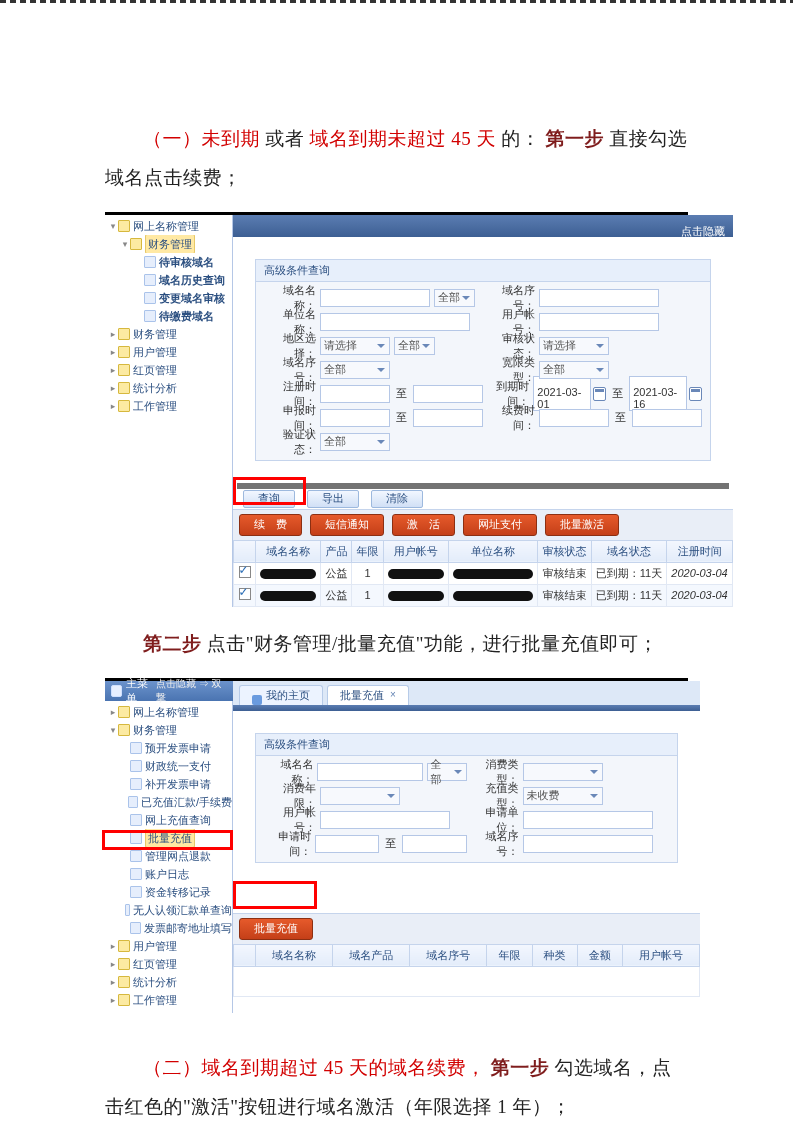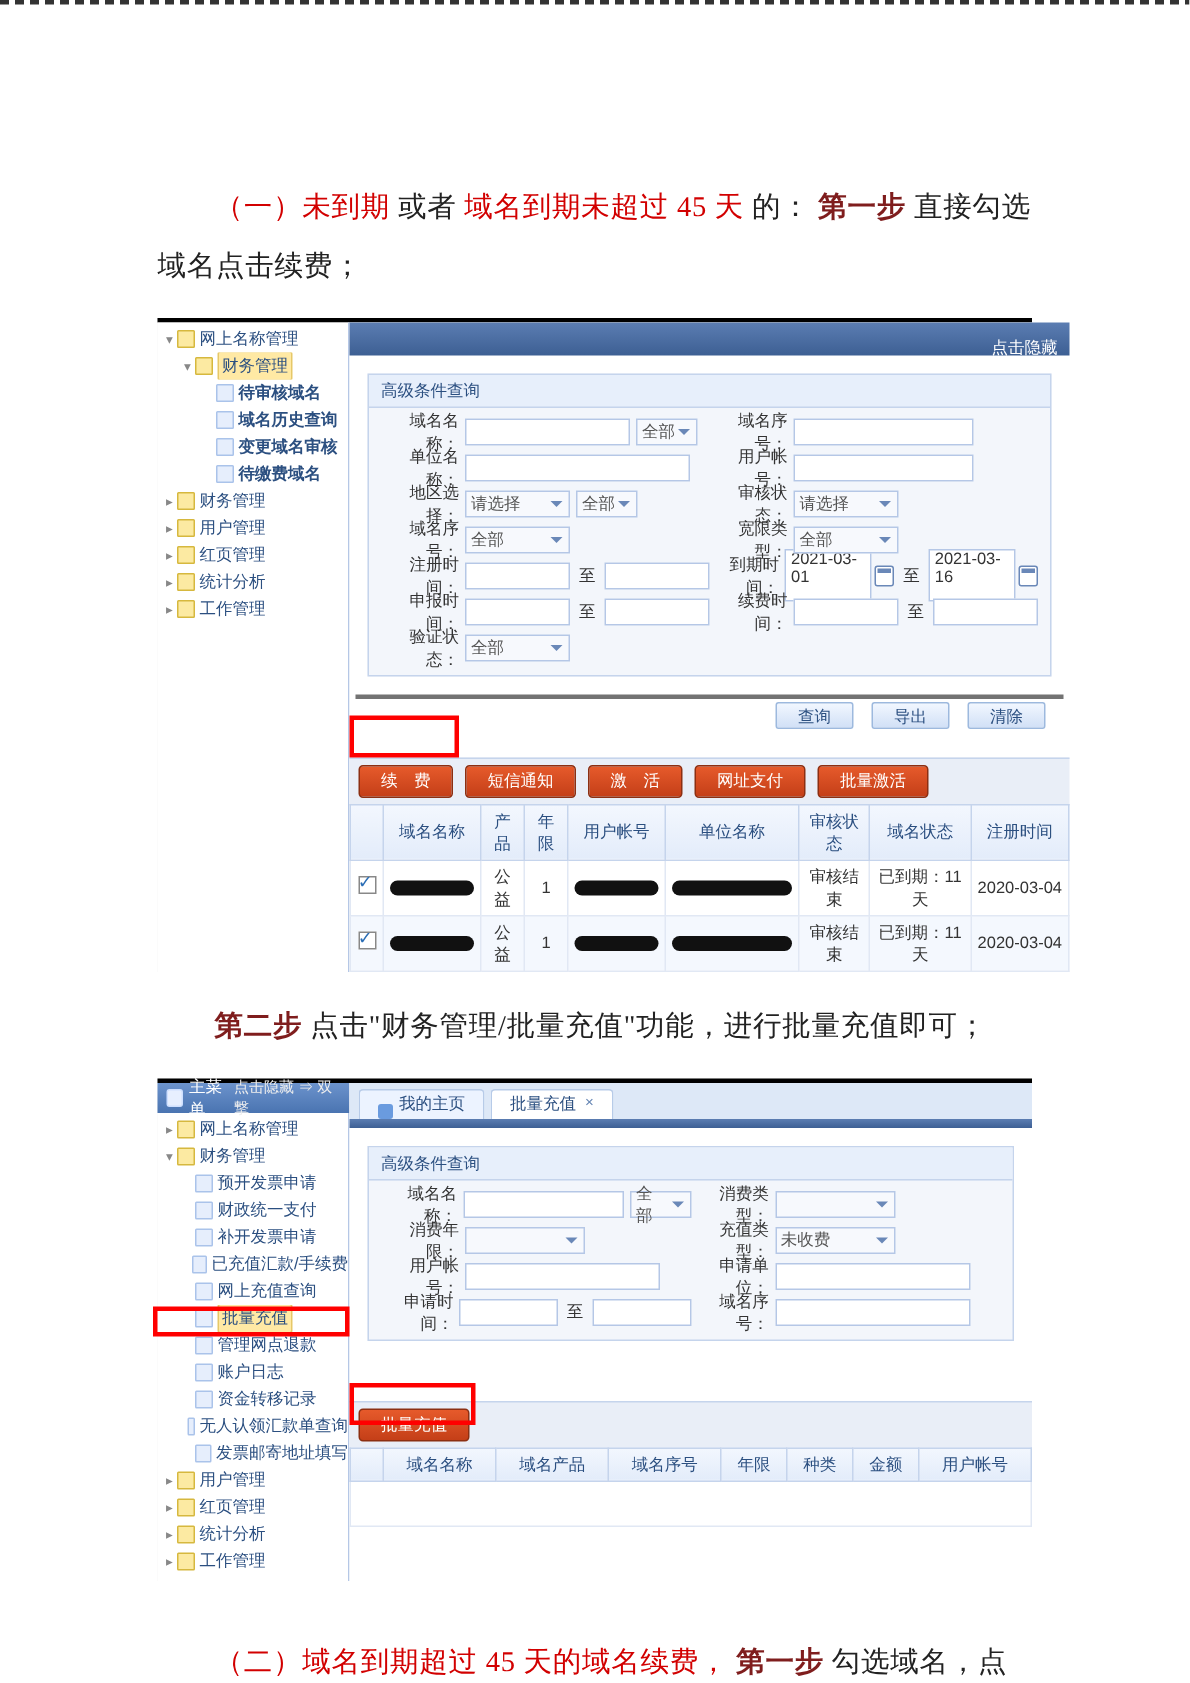--- a/index.html
+++ b/index.html
@@ -106,21 +106,21 @@
   .tab .x { margin-left: 6px; font-size: 10px; color: #6484b3; }
   
   .darkbar {
     height: 22px; background: linear-gradient(#5b7db2, #3d5f93);
     color: #fff; display: flex; align-items: center;
     padding: 0 8px; font-size: 11px;
   }
   .darkbar .right { margin-left: auto; margin-top: 12px; }
   
   .filterbox {
-    background: #f3f6fb; border: 1px solid #c5d4ec; margin: 12px; padding: 0;
+    background: #f3f6fb; border: 1px solid #c5d4ec; margin: 22px; padding: 0;
   }
   .filterbox .caption {
     background: #e7effb; border-bottom: 1px solid #c5d4ec;
     padding: 3px 8px; color: #2b4f80;
   }
   .form { padding: 4px 8px 6px 8px; }
   .row { display: flex; align-items: center; height: 24px; }
   .row .lab { width: 56px; text-align: right; color: #333; font-size: 11px; padding-right: 4px; }
   .row .inp {
     height: 18px; border: 1px solid #b5c7e6; background: #fff;
@@ -130,21 +130,21 @@
     height: 18px; border: 1px solid #b5c7e6; background: #f7f9fd;
     padding: 0 3px; font-size: 11px; color: #555;
     display: inline-flex; align-items: center; position: relative; padding-right: 14px;
   }
   .row .sel:after {
     content: ""; position: absolute; right: 4px; top: 6px;
     border: 4px solid transparent; border-top-color: #6a88b8;
   }
   .row .to { padding: 0 6px; }
   .row .date {
-    display: inline-flex; align-items: flex-start;
+    display: inline-flex; align-items: flex-end;
     height: 35px; border: 1px solid #b5c7e6; background: #fff; padding: 0 3px;
     font-size: 11px;
   }
   .row .cal {
     width: 14px; height: 14px; margin-left: 2px;
     background: #fff; border: 1px solid #6a88b8; border-radius: 2px; position: relative;
   }
   .row .cal:before {
     content: ""; position: absolute; left: 1px; right: 1px; top: 1px; height: 3px;
     background: #6a88b8;
@@ -152,22 +152,22 @@
   .col2 { flex: 0 0 50%; max-width: 50%; display: flex; align-items: center; }
   
   .btn {
     display: inline-flex; align-items: center; justify-content: center;
     height: 18px; padding: 0 14px; margin: 0 6px;
     background: linear-gradient(#f2f7ff, #d1e0f6);
     border: 1px solid #9db9de; border-radius: 2px;
     color: #2b4f80; font-size: 11px;
   }
   .btnrow {
-    height: 26px; display: flex; align-items: center; justify-content: flex-end;
-    border-top: 3px solid #737373; margin: 2px 4px 16px 4px; padding-right: 6px;
+    height: 26px; display: flex; align-items: center; 
+    border-top: 6px solid #737373; margin: 2px 4px 0 4px; padding-right: 6px;
   }
   
   .pill {
     display: inline-flex; align-items: center; justify-content: center;
     height: 22px; padding: 0 14px; margin-right: 8px;
     background: linear-gradient(#e65a2b, #c43f18);
     border: 1px solid #8c2f12; border-radius: 3px;
     color: #fff; font-size: 11px;
   }
   .pillbar { padding: 4px 6px; background: #e9eef7; border-top: 1px solid #c5d4ec; }
@@ -187,21 +187,21 @@
     display: inline-block; position: relative; }
   .gtable .cb.checked:before {
     content: "✓"; position: absolute; left: -1px; top: -4px; font-size: 12px; color: #2a6db5;
   }
   .smudge {
     display: inline-block; width: 56px; height: 10px; border-radius: 5px;
     background: #111; vertical-align: middle;
   }
   .status-warn { color: #e06a00; }
   
-  .gtable td.regdate { text-align: right; white-space: nowrap; }
+  .gtable td.regdate { text-align: left; white-space: nowrap; font-style: italic; }
   
   .rheadbar {
     background: #e3ecfa;
     border-top: 1px solid #c5d4ec;
   }
   
   .topline {
     position: absolute; left: 0; right: 0; top: 0;
     height: 3px;
     background:

